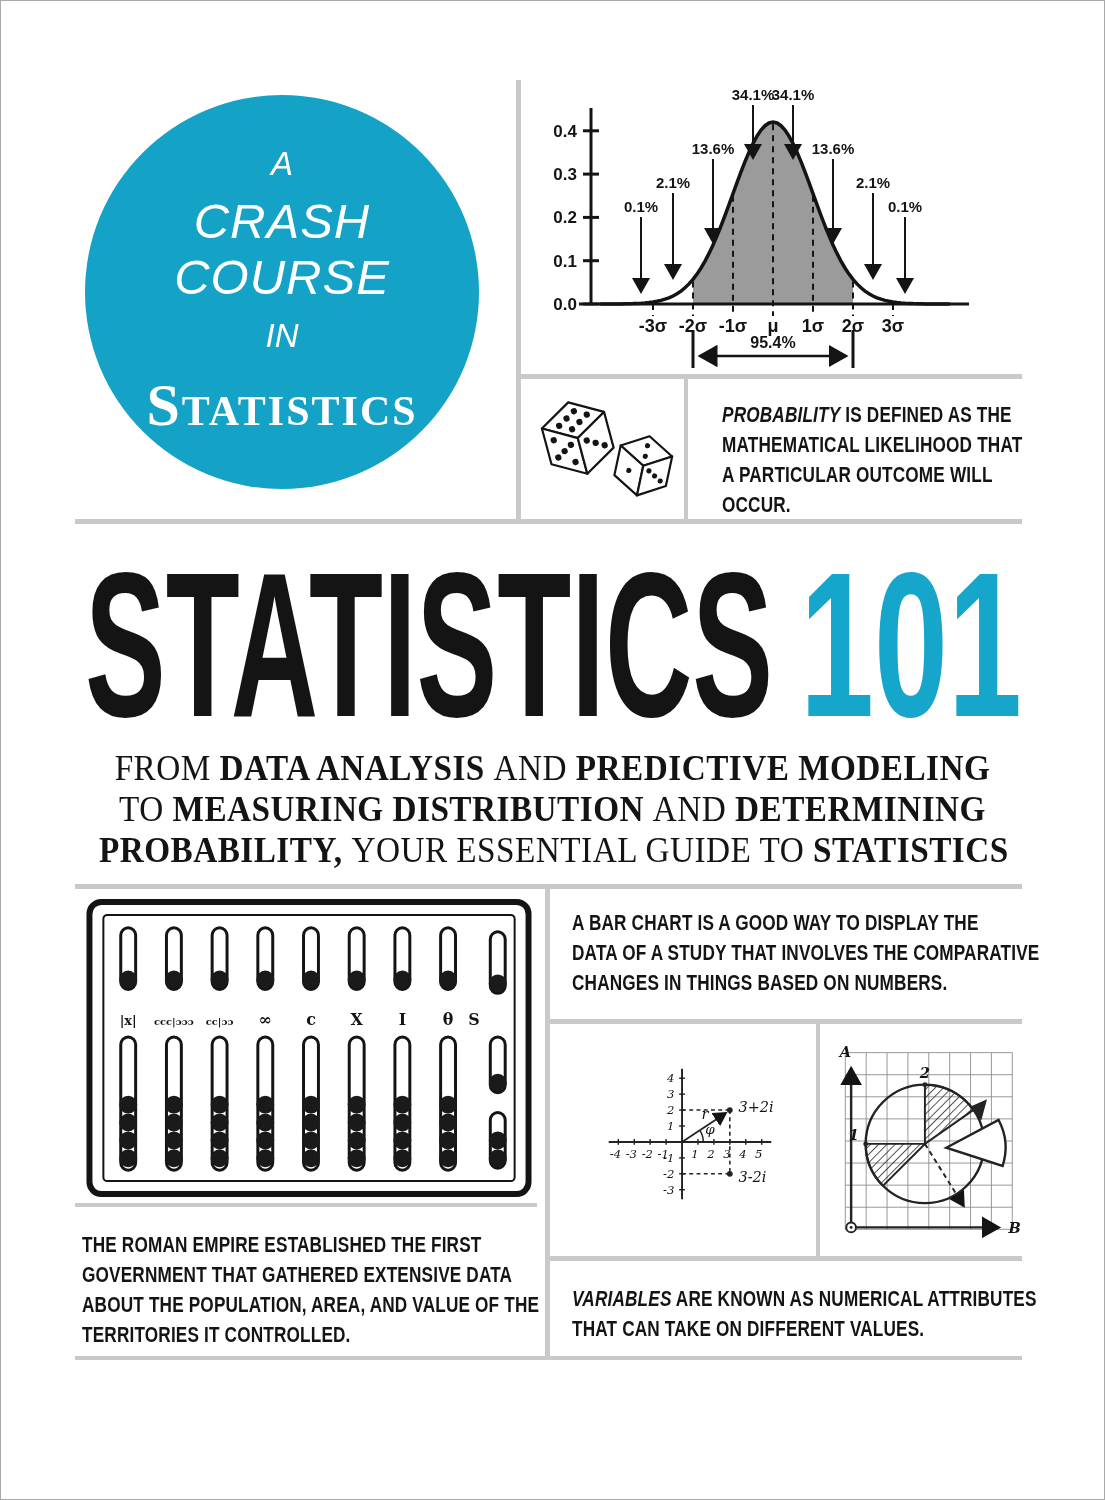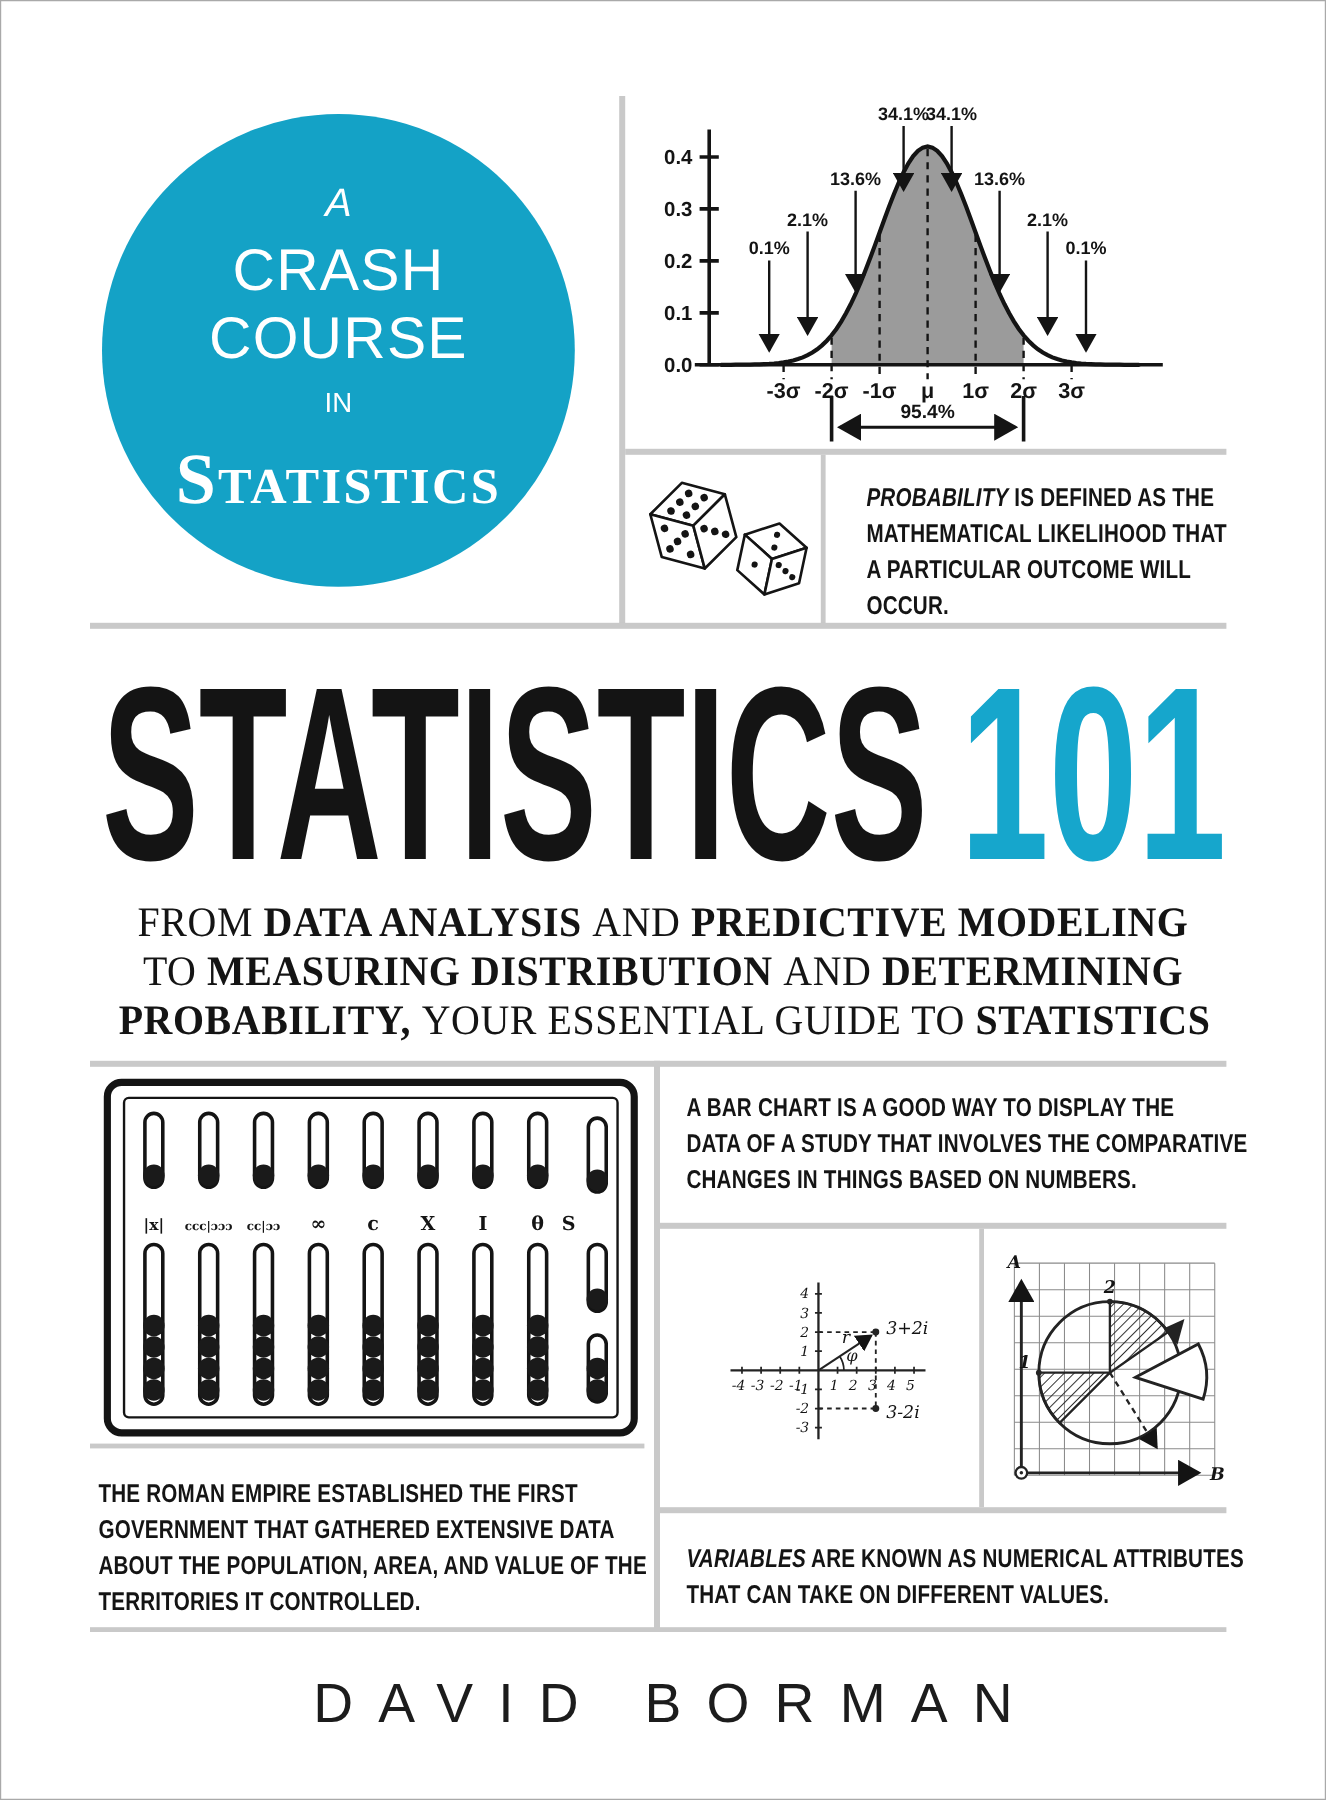--- a/index.html
+++ b/index.html
@@ -17,22 +17,22 @@
   .dv-h-rc1{left:550px;top:1019px;width:472px;height:5px;}
   .dv-v-charts{left:816px;top:1024px;width:4px;height:232px;}
   .dv-h-rc2{left:550px;top:1256px;width:472px;height:5px;}
   .dv-h-left{left:75px;top:1203px;width:462px;height:4px;}
   .dv-h-bottom{left:75px;top:1356px;width:947px;height:4px;}
   
   .badge{position:absolute;left:85px;top:95px;width:394px;height:394px;border-radius:50%;
          background:var(--teal);color:#fff;display:flex;flex-direction:column;
          align-items:center;justify-content:center;text-align:center;}
   .badge-a{font-size:33px;font-style:italic;margin-bottom:10px;}
-  .badge-crash{font-size:49px;margin-bottom:12px;letter-spacing:1px;}
-  .badge-in{font-size:23px;margin-bottom:16px;}
+  .badge-crash{font-size:49px;font-style:italic;margin-bottom:12px;letter-spacing:1px;}
+  .badge-in{font-size:33px;font-style:italic;margin-bottom:16px;}
   .badge-stats{font-family:"Liberation Serif",serif;font-variant:small-caps;
                font-weight:700;font-size:60px;letter-spacing:2px;}
   
   .panel{position:absolute;}
   .bell-panel{left:521px;top:78px;width:501px;height:296px;}
   .dice-panel{left:524px;top:386px;width:168px;height:126px;}
   .complex-panel{left:552px;top:1028px;width:262px;height:224px;}
   .pie-panel{left:822px;top:1026px;width:200px;height:228px;}
   .abacus-panel{left:83px;top:898px;width:452px;height:300px;}
   .panel svg{width:100%;height:100%;display:block;}
@@ -390,15 +390,14 @@
         <text x="106" y="52" fill="#141414" font-family="&quot;DejaVu Serif&quot;,serif" text-anchor="middle" font-style="italic" font-weight="700" font-size="15">2</text>
         <text x="38" y="116" fill="#141414" font-family="&quot;DejaVu Serif&quot;,serif" text-anchor="end" font-style="italic" font-weight="700" font-size="15">1</text>
       </svg>
   </div>
 
   <div class="fact vars-text">
       <div class="tline"><span class="it l">VARIABLES</span><span class="l"> ARE KNOWN AS NUMERICAL ATTRIBUTES</span></div>
       <div class="tline">THAT CAN TAKE ON DIFFERENT VALUES.</div>
     </div>
 
-  <div class="author">DAVID BORMAN</div>
 
 </div>
 
 </body></html>

